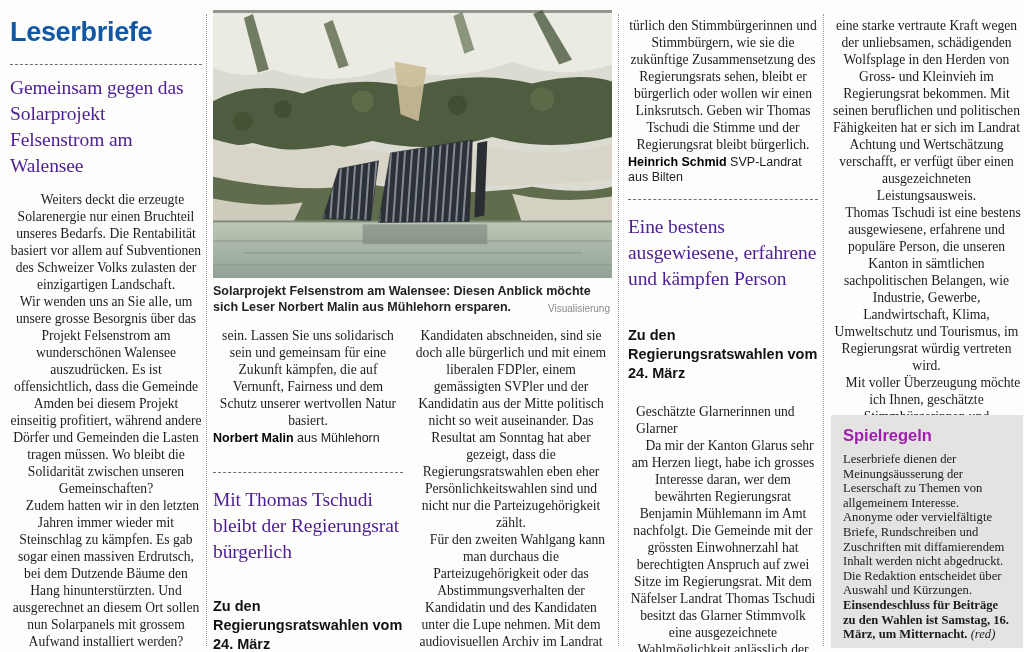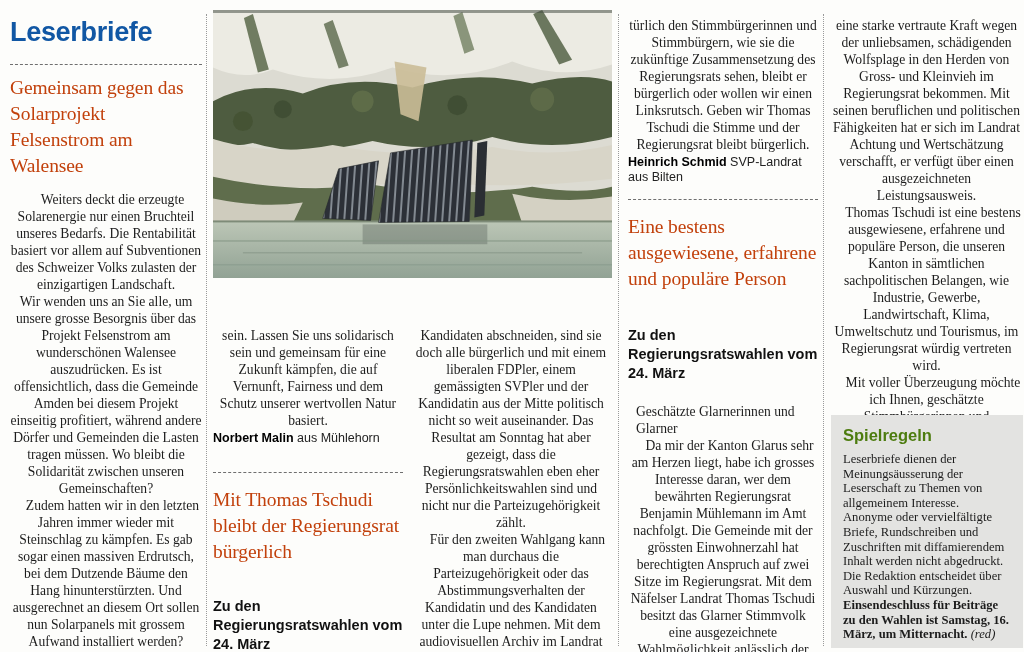--- a/index.html
+++ b/index.html
@@ -13,21 +13,21 @@
   .vdiv { position:absolute; top:14px; bottom:6px; width:0; border-left:1px dotted #9a9a9a; }
   .vdiv.d1 { left:206px; } .vdiv.d2 { left:618px; } .vdiv.d3 { left:823px; }
 
   
   .section-title {
     font-family:"Liberation Sans", sans-serif; font-weight:bold;
     font-size:27px; letter-spacing:-0.3px; color:#1157a4;
   }
   .hrule-dash { border:0; border-top:1px dashed #6f6f6f; height:0; width:100%; }
   .letter-title {
-    font-size:19.5px; line-height:26px; color:#c2410c; font-weight:normal;
+    font-size:19.5px; line-height:26px; color:#4c1d95; font-weight:normal;
     letter-spacing:-0.1px;
   }
   .kicker {
     font-family:"Liberation Sans", sans-serif; font-weight:bold;
     font-size:14.5px; line-height:19px; color:#111;
   }
   .body-p { font-size:13.6px; line-height:17px; text-align:center; }
   .body-p.ind { text-indent:13px; }
   .signature {
     font-family:"Liberation Sans", sans-serif; font-size:12.5px; line-height:15px;
@@ -70,21 +70,21 @@
   .col4 .letter-title { margin-bottom:34px; }
   .col4 .kicker { margin-bottom:20px; }
 
   
   .rules-box {
     position:absolute; left:831px; top:415px; width:192px; height:233px;
     background:#e3e3e1; padding:11px 12px 10px 12px;
   }
   .rules-title {
     font-family:"Liberation Sans", sans-serif; font-weight:bold;
-    font-size:16.5px; color:#4d7c0f; margin-bottom:7px;
+    font-size:16.5px; color:#a21caf; margin-bottom:7px;
   }
   .rules-body { font-size:12.6px; line-height:14.6px; color:#1c1c1c; }
   .rules-body .bold-tail { font-weight:bold; }
   .rules-body .red-credit { font-style:italic; }
 </style>
 </head>
 <body>
 
 <div class="page">
 
@@ -146,20 +146,24 @@
         <rect x="30" y="244" width="340" height="1.2" fill="#7f9080" opacity="0.6"></rect>
         <rect x="0" y="256" width="400" height="1.4" fill="#86978a" opacity="0.6"></rect>
 
         <polygon points="126,160 166,152 158,212 110,210" fill="url(#panels)" stroke="#23262b" stroke-width="0.6"></polygon>
         <polygon points="178,144 260,131 257,213 166,214" fill="url(#panels)" stroke="#23262b" stroke-width="0.6"></polygon>
         <polygon points="265,134 275,132 272,207 262,209" fill="#2a2e33"></polygon>
 
         <rect width="400" height="3" fill="#474f45" opacity="0.55"></rect>
       </svg>
     </div>
+    <div class="caption-wrap">
+      <div class="caption">Solarprojekt Felsenstrom am Walensee: Diesen Anblick möchte sich Leser Norbert Malin aus Mühlehorn ersparen.</div>
+      <span class="credit">Visualisierung</span>
+    </div>
   </div>
 
   <div class="col2">
     <p class="body-p">sein. Lassen Sie uns solidarisch sein und gemeinsam für eine Zukunft kämpfen, die auf Vernunft, Fairness und dem Schutz unserer wertvollen Natur basiert.</p>
     <div class="signature"><span class="sig-name">Norbert Malin</span><span> aus Mühlehorn</span></div>
     <hr class="hrule-dash">
     <h2 class="letter-title">Mit Thomas Tschudi bleibt der Regierungsrat bürgerlich</h2>
     <div class="kicker">Zu den Regierungsratswahlen vom 24. März</div>
 
   </div>
@@ -167,21 +171,21 @@
   <div class="col3">
     <p class="body-p">Kandidaten abschneiden, sind sie doch alle bürgerlich und mit einem liberalen FDPler, einem gemässigten SVPler und der Kandidatin aus der Mitte politisch nicht so weit auseinander. Das Resultat am Sonntag hat aber gezeigt, dass die Regierungsratswahlen eben eher Persönlichkeitswahlen sind und nicht nur die Parteizugehörigkeit zählt.</p>
     <p class="body-p ind">Für den zweiten Wahlgang kann man durchaus die Parteizugehörigkeit oder das Abstimmungsverhalten der Kandidatin und des Kandidaten unter die Lupe nehmen. Mit dem audiovisuellen Archiv im Landrat steht ein Instrument zur Verfügung, um dies leicht zu überprüfen.</p>
 
   </div>
 
   <div class="col4">
     <p class="body-p">türlich den Stimmbürgerinnen und Stimmbürgern, wie sie die zukünftige Zusammensetzung des Regierungsrats sehen, bleibt er bürgerlich oder wollen wir einen Linksrutsch. Geben wir Thomas Tschudi die Stimme und der Regierungsrat bleibt bürgerlich.</p>
     <div class="signature"><span class="sig-name">Heinrich Schmid</span><span> SVP-Landrat aus Bilten</span></div>
     <hr class="hrule-dash">
-    <h2 class="letter-title">Eine bestens ausgewiesene, erfahrene und populäre Person</h2>
+    <h2 class="letter-title">Eine bestens ausgewiesene, erfahrene und kämpfen Person</h2>
     <div class="kicker">Zu den Regierungsratswahlen vom 24. März</div>
     <p class="salutation">Geschätzte Glarnerinnen und Glarner</p>
     <p class="body-p ind">Da mir der Kanton Glarus sehr am Herzen liegt, habe ich grosses Interesse daran, wer dem bewährten Regierungsrat Benjamin Mühlemann im Amt nachfolgt. Die Gemeinde mit der grössten Einwohnerzahl hat berechtigten Anspruch auf zwei Sitze im Regierungsrat. Mit dem Näfelser Landrat Thomas Tschudi besitzt das Glarner Stimmvolk eine ausgezeichnete Wahlmöglichkeit anlässlich der Regierungsrats-Ersatzwahl. Damit der Regierungsrat aus einer ausgewogenen parteipolitischen Vertretung besteht, braucht es auch eine ausgewogene Vertretung in regionaler Hinsicht.</p>
 
   </div>
 
   <div class="col5">
     <p class="body-p">eine starke vertraute Kraft wegen der unliebsamen, schädigenden Wolfsplage in den Herden von Gross- und Kleinvieh im Regierungsrat bekommen. Mit seinen beruflichen und politischen Fähigkeiten hat er sich im Landrat Achtung und Wertschätzung verschafft, er verfügt über einen ausgezeichneten Leistungsausweis.</p>
     <p class="body-p ind">Thomas Tschudi ist eine bestens ausgewiesene, erfahrene und populäre Person, die unseren Kanton in sämtlichen sachpolitischen Belangen, wie Industrie, Gewerbe, Landwirtschaft, Klima, Umweltschutz und Tourismus, im Regierungsrat würdig vertreten wird.</p>
     <p class="body-p ind">Mit voller Überzeugung möchte ich Ihnen, geschätzte Stimmbürgerinnen und Stimmbürger, Landrat Thomas Tschudi zur Wahl als Regierungsrat bestens empfehlen. Wir brauchen in der Glarner Regierung kompetente starke Politiker!</p>

